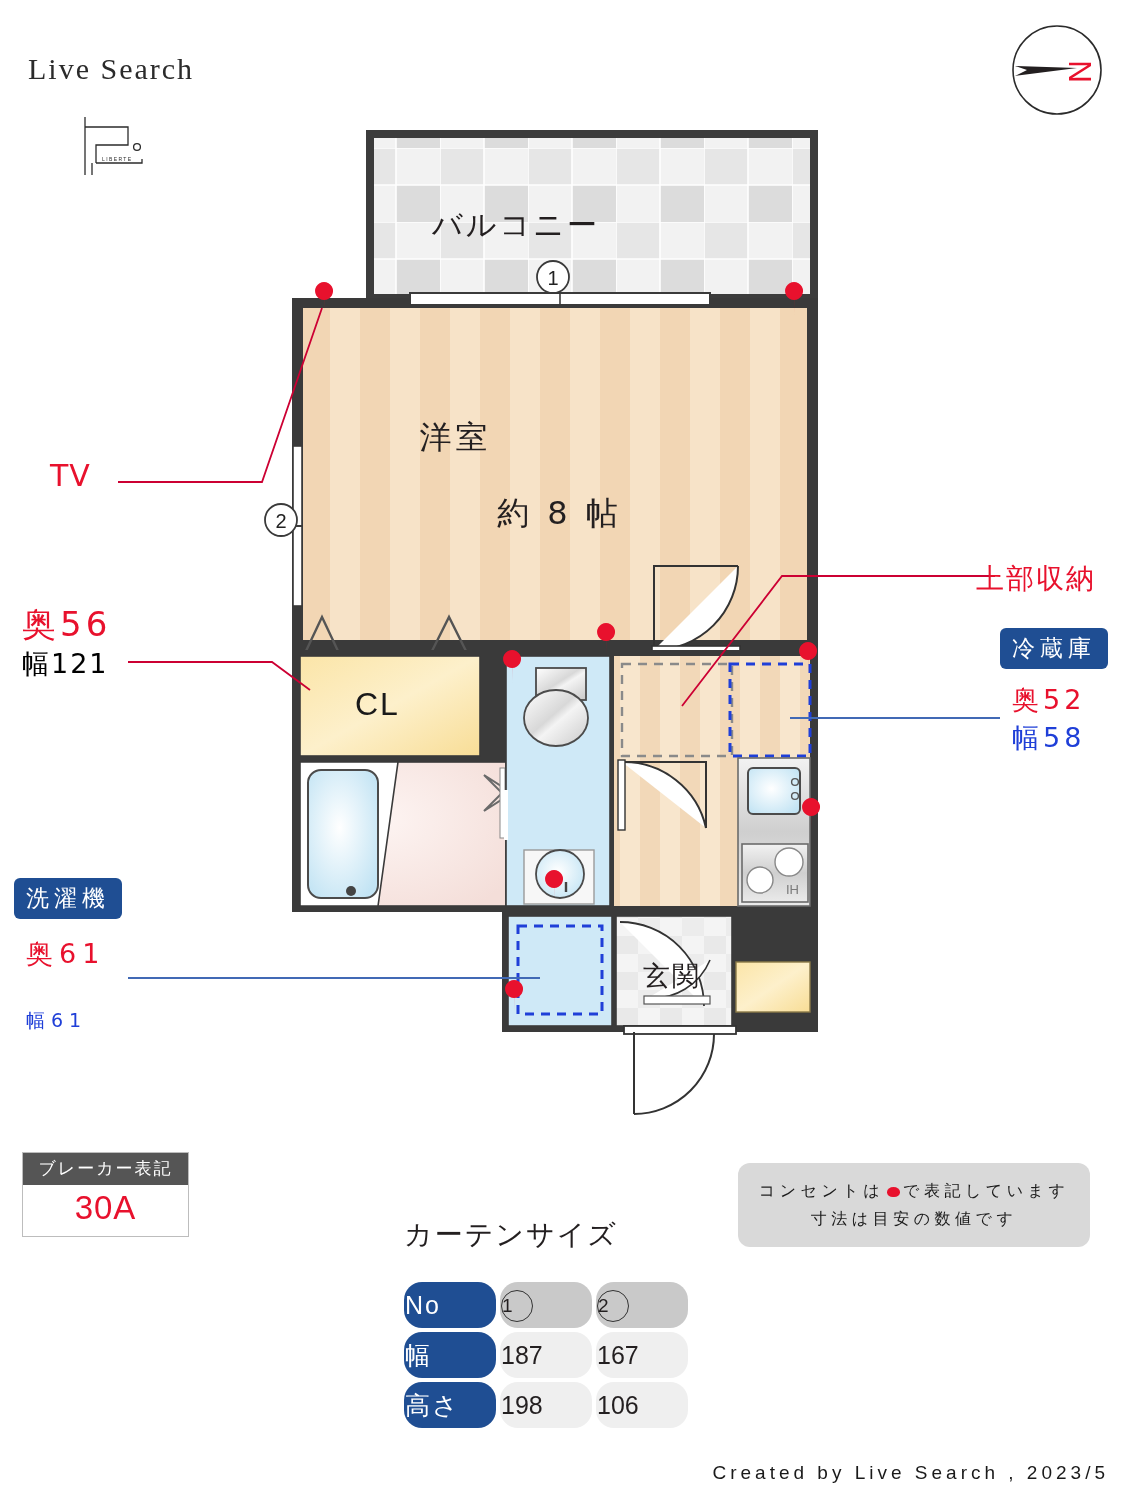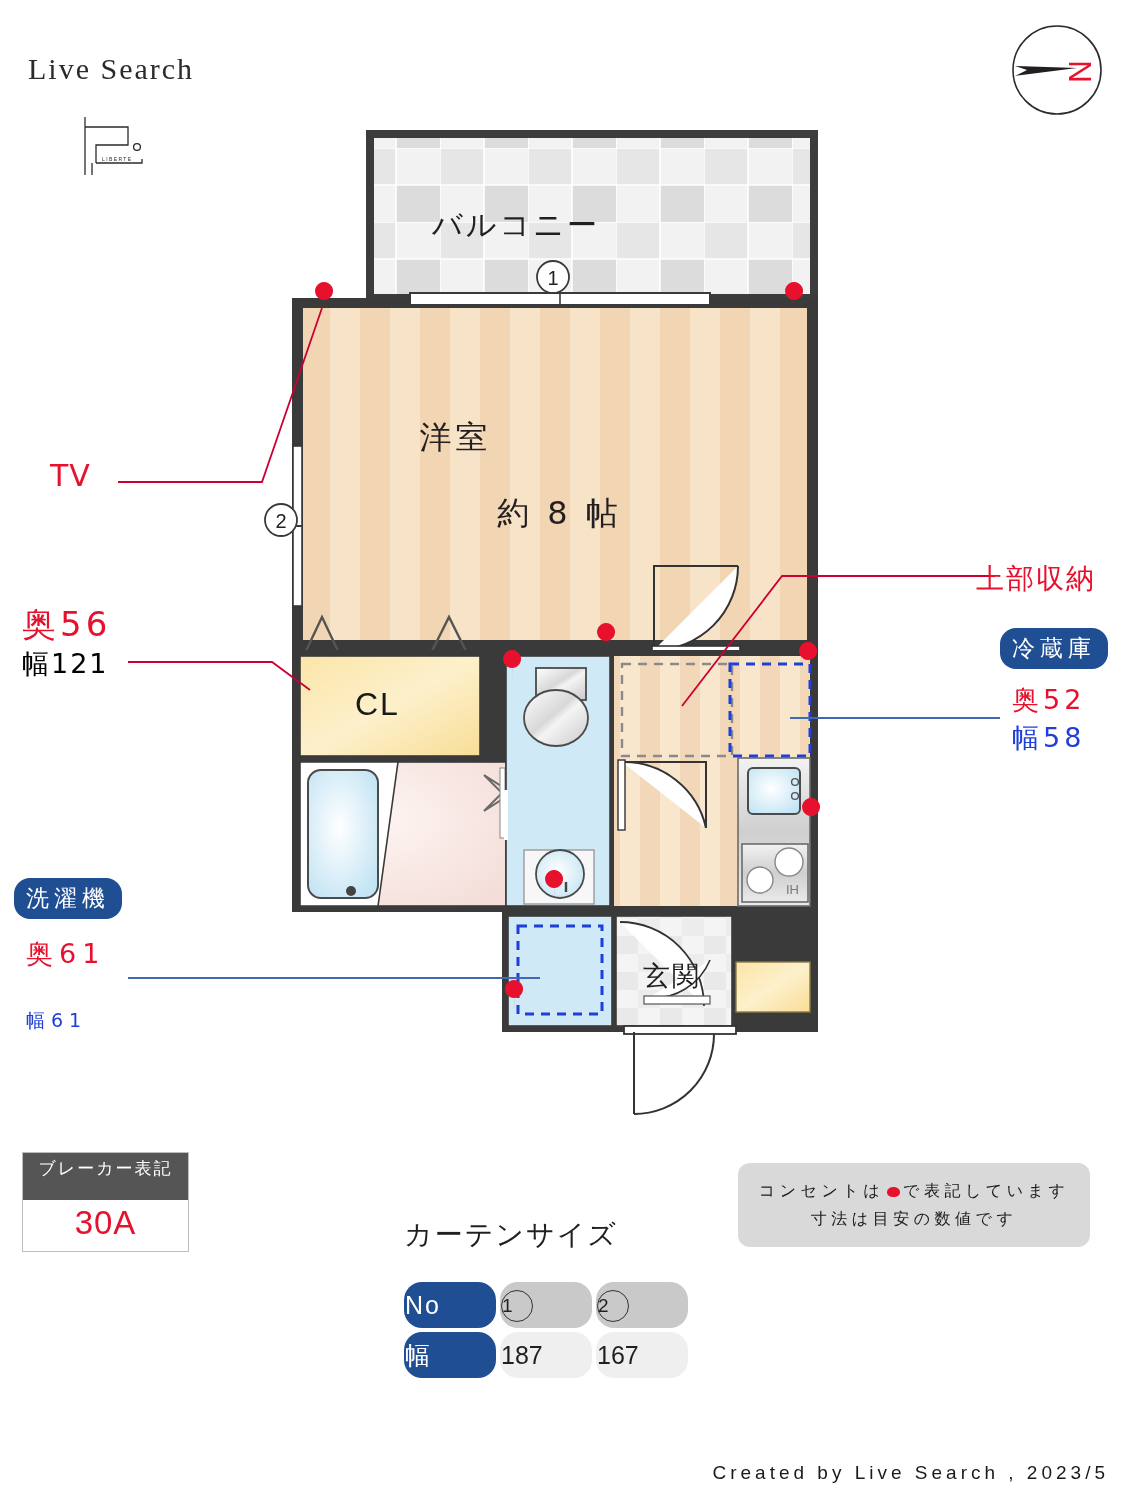--- a/index.html
+++ b/index.html
@@ -23,32 +23,32 @@
   #label-room-size{left:0;top:492px;width:1125px;text-align:center;font-size:32px;letter-spacing:4px;}
   #label-room-size span{position:relative;left:-3px;text-align:right;}
   #label-cl{left:355px;top:686px;font-size:32px;letter-spacing:2px;color:#1a1a1a;}
   #label-genkan{left:643px;top:958px;font-size:27px;letter-spacing:2px;}
   
   .ann{font-family:"DejaVu Sans","Liberation Sans",sans-serif;}
   #ann-tv{left:50px;top:458px;font-size:30px;color:#e8112d;letter-spacing:1px;}
   #ann-cl-oku{left:22px;top:602px;font-size:34px;color:#e8112d;letter-spacing:4px;}
   #ann-cl-haba{left:22px;top:640px;font-size:27px;color:#000000;letter-spacing:2px;margin-top:6px;}
   #ann-upper{left:976px;top:560px;font-size:28px;color:#e8112d;letter-spacing:2px;}
-  .badge{background:#1f4e93;color:#fff;border-radius:16px;padding:5px 12px;
+  .badge{background:#1f4e93;color:#fff;border-radius:6px;padding:5px 12px;
       font-size:23px;letter-spacing:5px;display:inline-block;}
   #badge-fridge-wrap{left:1000px;top:628px;}
   #ann-fridge-oku{left:1012px;top:682px;font-size:27px;color:#e8112d;letter-spacing:4px;}
   #ann-fridge-haba{left:1012px;top:720px;font-size:27px;color:#1f3fd8;letter-spacing:4px;}
   #badge-washer-wrap{left:14px;top:878px;}
   #ann-washer-oku{left:26px;top:936px;font-size:27px;color:#e8112d;letter-spacing:6px;}
   #ann-washer-haba{left:26px;top:1008px;font-size:19px;color:#1f3fd8;letter-spacing:6px;}
   
   #breaker{left:22px;top:1152px;width:165px;border:1px solid #bdbdbd;background:#fff;}
   #breaker-head{background:#555555;color:#fff;font-size:17px;letter-spacing:2px;
-      text-align:center;padding:4px 0 20px;}
+      text-align:center;padding:4px 0 5px;}
   #breaker-value{color:#e8112d;font-size:33px;text-align:center;padding:4px 0 9px;letter-spacing:1px;}
   
   #note-box{left:738px;top:1163px;width:352px;background:#d9d9d9;border-radius:12px;
       padding:14px 0 14px 0;}
   .note-line{font-size:16px;letter-spacing:4.5px;text-align:center;color:#1a1a1a;
       line-height:28px;font-family:"DejaVu Sans","Liberation Sans",sans-serif;}
   .dot-red{display:inline-block;width:13px;height:10px;background:#e8112d;
       border-radius:50% 50% 45% 45%;vertical-align:-1px;margin:0 3px;}
   
   #curtain-title{left:0;top:1216px;width:1026px;text-align:center;font-size:28px;letter-spacing:2px;}
@@ -340,16 +340,21 @@
     </td>
     <td class="numhead">
       <span class="circ-num">2</span>
     </td>
   </tr>
   <tr>
     <td class="hcell jp">幅</td>
     <td class="val">187</td>
     <td class="val">167</td>
   </tr>
+  <tr>
+    <td class="hcell jp">高さ</td>
+    <td class="val">198</td>
+    <td class="val">106</td>
+  </tr>
 </tbody>
   </table>
 
 <div class="abs" id="footer">Created by Live Search , 2023/5</div>
 
 </body></html>

